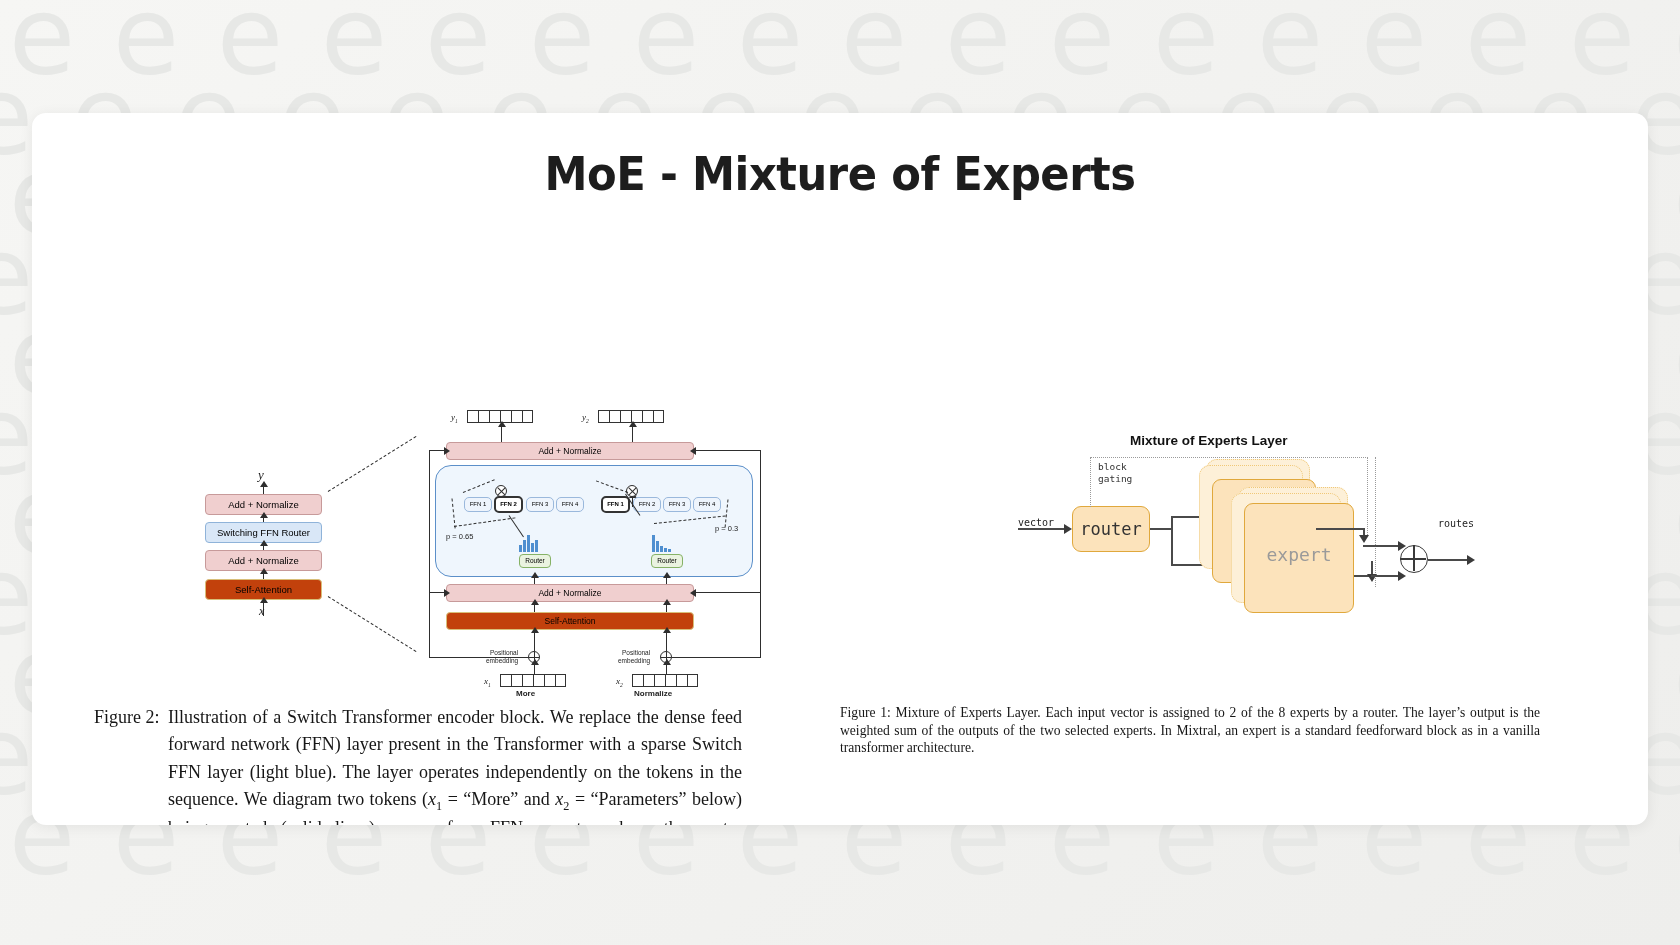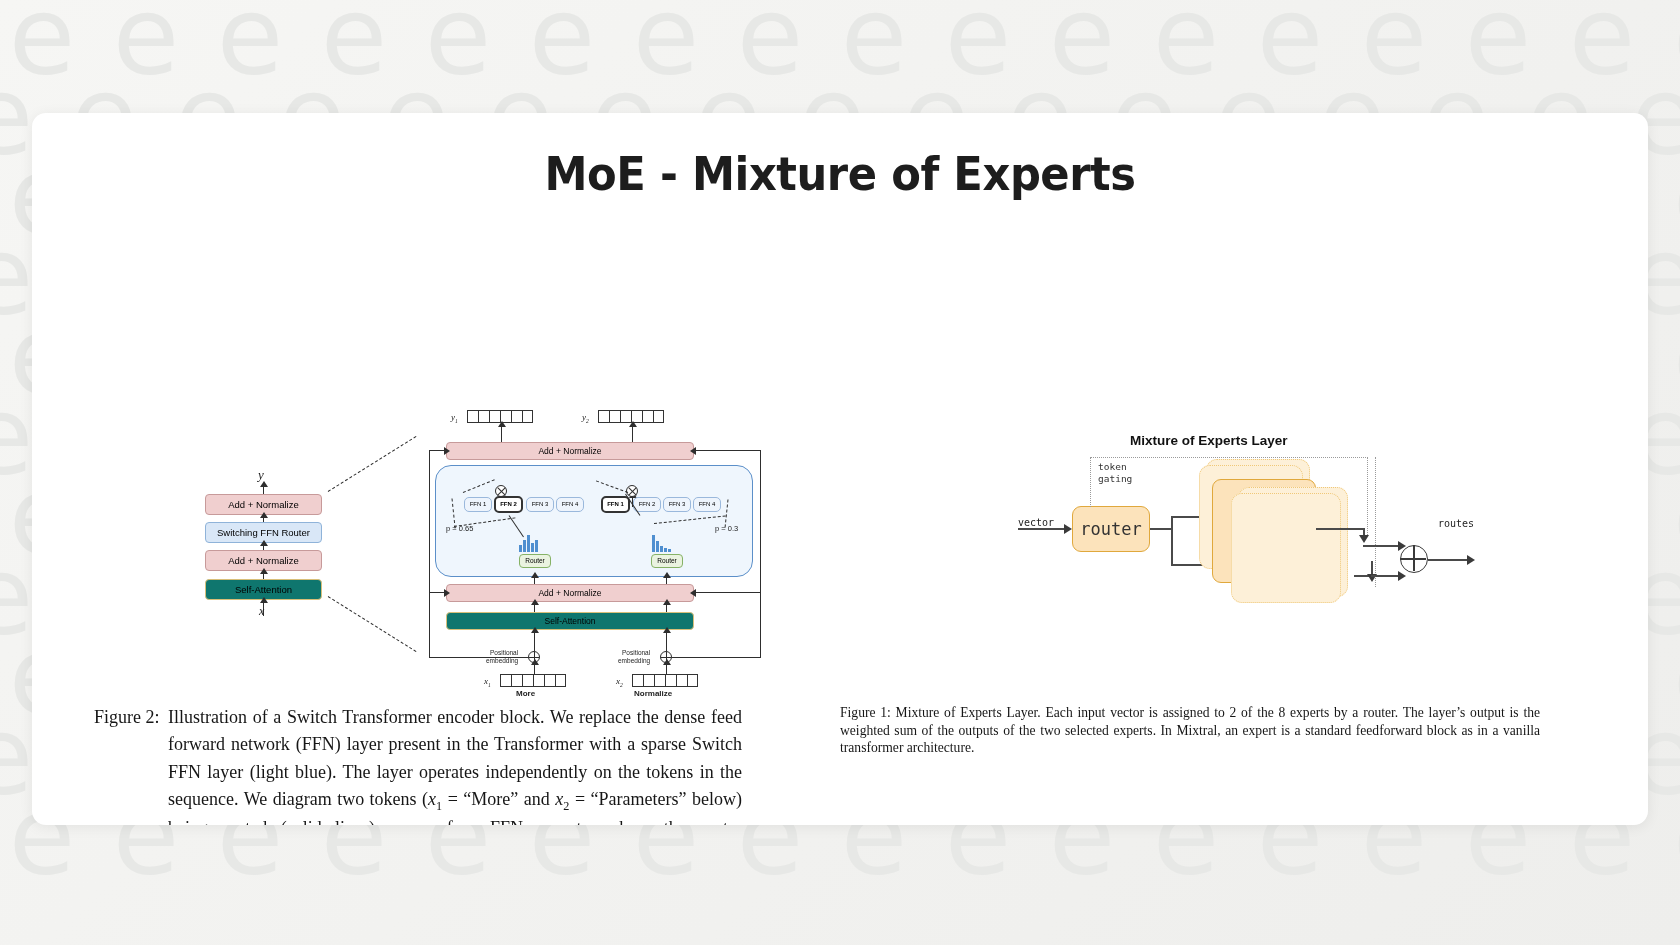--- a/index.html
+++ b/index.html
@@ -67,21 +67,21 @@
   .box {
     position: absolute;
     border-radius: 4px;
     display: flex; align-items: center; justify-content: center;
     font-family: "Liberation Sans", sans-serif;
     text-align: center;
     line-height: 1.05;
   }
   .b-pink   { background:#f0cfcf; border:1px solid #c79a9a; }
   .b-blue   { background:#d9e7f7; border:1px solid #8fb3d9; }
-  .b-yellow { background:#0f766e; border:1px solid #d8bf79; }
+  .b-yellow { background:#c2410c; border:1px solid #d8bf79; }
   .b-green  { background:#eaf3e0; border:1px solid #86b266; }
   .b-ffn    { background:#eef4fc; border:1px solid #9ab8dc; border-radius:5px; }
   .b-ffn.sel{ background:#ffffff; border:2px solid #333; font-weight:bold; }
   .ln { position: absolute; background:#2e2e2e; }
   .lnv { width: 1.4px; }
   .lnh { height: 1.4px; }
   .arrowup::after{
     content:""; position:absolute; left:50%; top:-5px;
     transform:translateX(-50%);
     border-left:4px solid transparent; border-right:4px solid transparent;
@@ -466,21 +466,21 @@
 
         <div class="box b-ffn" style="left:382px; top:296px; width:28px; height:15px; font-size:6px;">FFN 1</div>
         <div class="box b-ffn sel" style="left:412px; top:295px; width:29px; height:17px; font-size:6px;">FFN 2</div>
         <div class="box b-ffn" style="left:444px; top:296px; width:28px; height:15px; font-size:6px;">FFN 3</div>
         <div class="box b-ffn" style="left:474px; top:296px; width:28px; height:15px; font-size:6px;">FFN 4</div>
 
         <div class="dash-diag" style="left:381px; top:291px; width:34px; transform:rotate(-22deg);"></div>
         <div class="dash-diag" style="left:372px; top:325px; width:62px; transform:rotate(-8deg);"></div>
         <div class="dash-diag" style="left:370px; top:297px; width:30px; transform:rotate(84deg);"></div>
 
-        <div class="lbl" style="left:364px; top:323px; font-size:7.5px;">p = 0.65</div>
+        <div class="lbl" style="left:364px; top:331px; font-size:7.5px;">p = 0.65</div>
 
         <div class="dash-diag" style="left:427px; top:314px; width:26px; transform:rotate(56deg); border-top-style:solid;"></div>
 
         <div class="hist" style="left:437px; top:333px; height:18px;">
           <i style="height:7px"></i>
             <i style="height:12px"></i>
             <i style="height:17px"></i>
             <i style="height:9px"></i>
             <i style="height:12px"></i>
         </div>
@@ -577,34 +577,37 @@
 
         <div class="expert-card" style="left:232px; top:305px; width:78px; height:46px;">
           <span class="mono" style="position:absolute; left:0; right:0; top:12px; text-align:center; font-size:17px; color:#333;">router</span>
         </div>
 
         <div class="gln-dot" style="left:250px; top:256px; height:50px;"></div>
         <div class="gln-dot-h" style="left:250px; top:256px; width:278px;"></div>
         <div class="gln-dot" style="left:527px; top:256px; height:78px;"></div>
         <div class="gln-dot" style="left:535px; top:256px; height:130px;"></div>
         <div class="lbl mono" style="left:258px; top:260px; font-size:9.5px; color:#333; line-height:1.25;">
-          <span>token</span><br>
+          <span>block</span><br>
           <span>gating</span>
         </div>
 
         <div class="gln glnh" style="left:310px; top:327px; width:22px;"></div>
         <div class="gln glnv" style="left:331px; top:315px; height:49px;"></div>
         <div class="gln glnh ar-r" style="left:331px; top:315px; width:36px;"></div>
         <div class="gln glnh ar-r" style="left:331px; top:363px; width:50px;"></div>
 
         <div class="expert-ghost" style="left:366px; top:258px; width:104px; height:104px;"></div>
         <div class="expert-ghost" style="left:359px; top:264px; width:104px; height:104px;"></div>
         <div class="expert-card" style="left:372px; top:278px; width:104px; height:104px;"></div>
         <div class="expert-ghost" style="left:398px; top:286px; width:110px; height:110px;"></div>
         <div class="expert-ghost" style="left:391px; top:292px; width:110px; height:110px;"></div>
+        <div class="expert-card" style="left:404px; top:302px; width:110px; height:110px;">
+          <span class="mono" style="position:absolute; left:0; right:0; top:40px; text-align:center; font-size:18px; color:#9a9a9a;">expert</span>
+        </div>
 
         <div class="gln glnh" style="left:476px; top:327px; width:48px;"></div>
         <div class="gln glnv ar-d" style="left:523px; top:327px; height:8px;"></div>
         <div class="gln glnh ar-r" style="left:523px; top:344px; width:36px;"></div>
 
         <div class="gln glnh" style="left:514px; top:374px; width:18px;"></div>
         <div class="gln glnv ar-d" style="left:531px; top:360px; height:14px;"></div>
         <div class="gln glnh ar-r" style="left:531px; top:374px; width:28px;"></div>
 
         <div class="sumnode" style="left:560px; top:344px;"></div>

